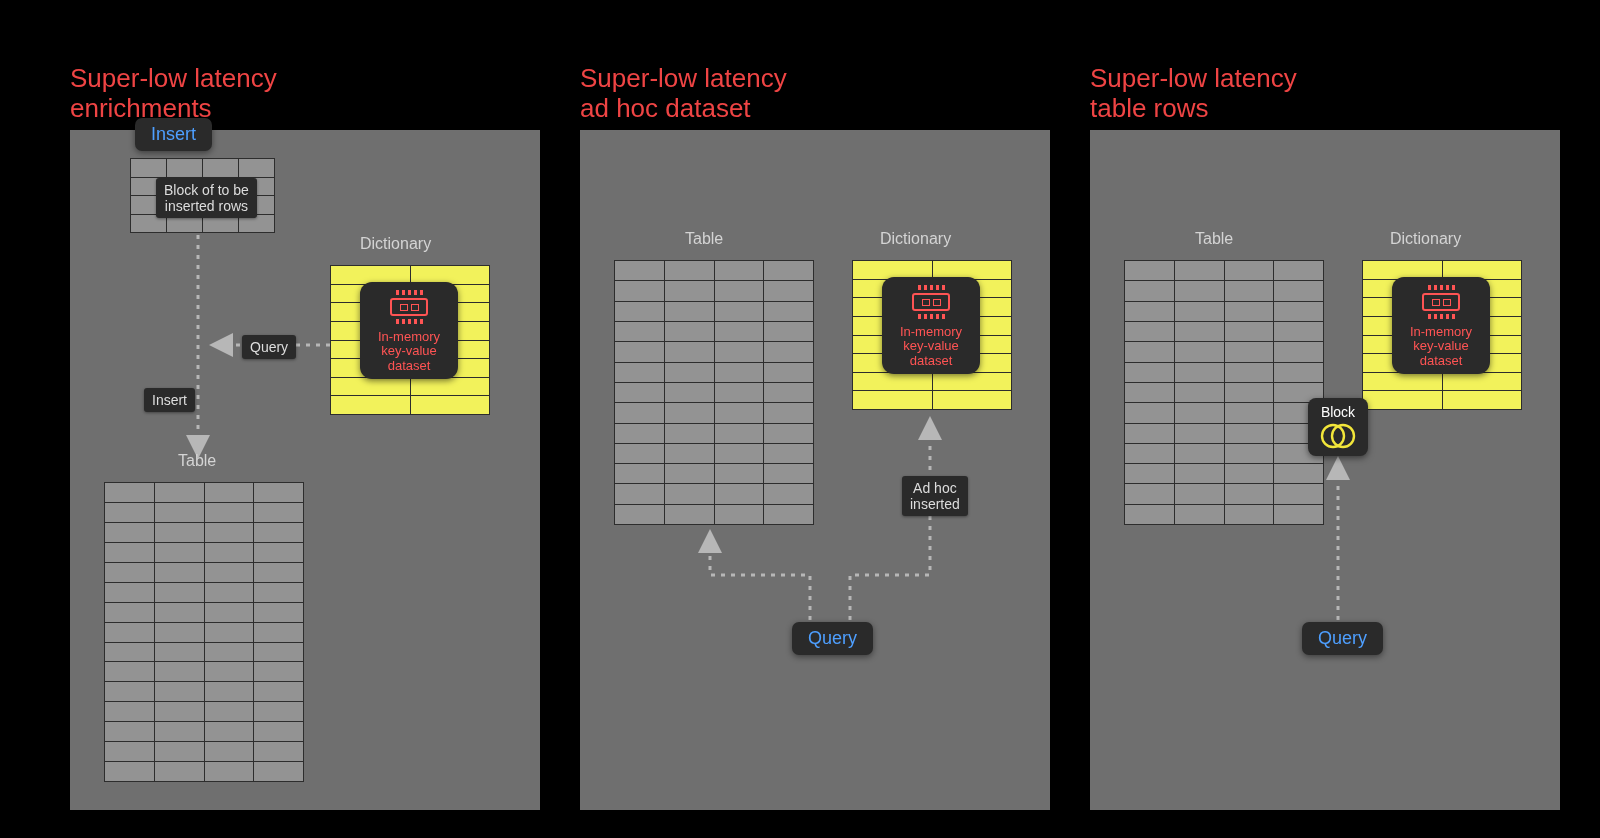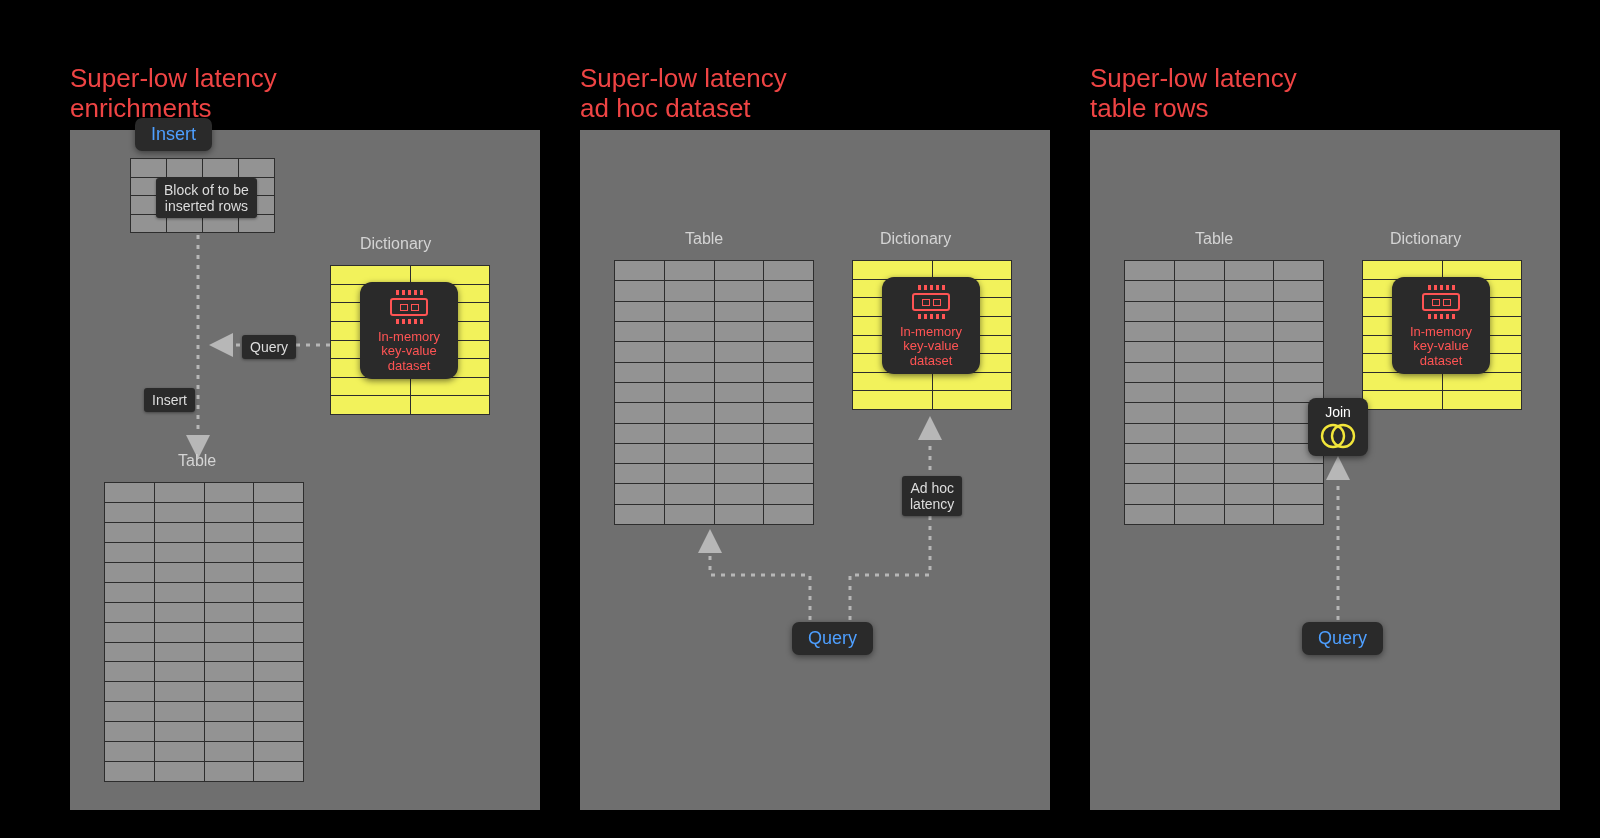--- a/index.html
+++ b/index.html
@@ -372,21 +372,21 @@
   </div>
   <svg style="position:absolute;left:0;top:0;width:470px;height:680px;pointer-events:none">
     <defs>
       <marker id="ah2" markerWidth="8" markerHeight="8" refX="5" refY="4" orient="auto">
           <path d="M0,0 L8,4 L0,8 z" class="arrowhead"></path>
         </marker>
     </defs>
     <path d="M230,490 L230,445 L130,445 L130,408" class="dash" marker-end="url(#ah2)"></path>
     <path d="M270,490 L270,445 L350,445 L350,295" class="dash" marker-end="url(#ah2)"></path>
   </svg>
-  <div class="smalltag" style="left:322px;top:346px"><span>Ad hoc</span><br><span>latency</span></div>
+  <div class="smalltag" style="left:322px;top:346px"><span>Ad hoc</span><br><span>inserted</span></div>
   <div class="tag" style="left:212px;top:492px">Query</div>
 </div>
 <div class="ptitle" style="left:580px;width:470px">
   <span>Super-low latency</span><br><span>ad hoc dataset</span>
 </div>
 
 <div class="panel" style="left:1090px;width:470px">
   <div class="lbl" style="left:105px;top:100px">Table</div>
   <div class="gridbox" style="left:34px;top:130px;width:200px;height:265px">
     <div class="row">
@@ -526,21 +526,21 @@
   </div>
   <svg style="position:absolute;left:0;top:0;width:470px;height:680px;pointer-events:none">
     <defs>
       <marker id="ah3" markerWidth="8" markerHeight="8" refX="5" refY="4" orient="auto">
           <path d="M0,0 L8,4 L0,8 z" class="arrowhead"></path>
         </marker>
     </defs>
     <line x1="248" y1="490" x2="248" y2="335" class="dash" marker-end="url(#ah3)"></line>
   </svg>
   <div class="joinbox" style="left:218px;top:268px">
-    <div class="jtxt">Join</div>
+    <div class="jtxt">Block</div>
     <svg width="40" height="28">
       <circle cx="15" cy="14" r="11" fill="none" stroke="#f2e63a" stroke-width="2.4"></circle>
       <circle cx="25" cy="14" r="11" fill="none" stroke="#f2e63a" stroke-width="2.4"></circle>
     </svg>
   </div>
   <div class="tag" style="left:212px;top:492px">Query</div>
 </div>
 <div class="ptitle" style="left:1090px;width:470px">
   <span>Super-low latency</span><br><span>table rows</span>
 </div>

